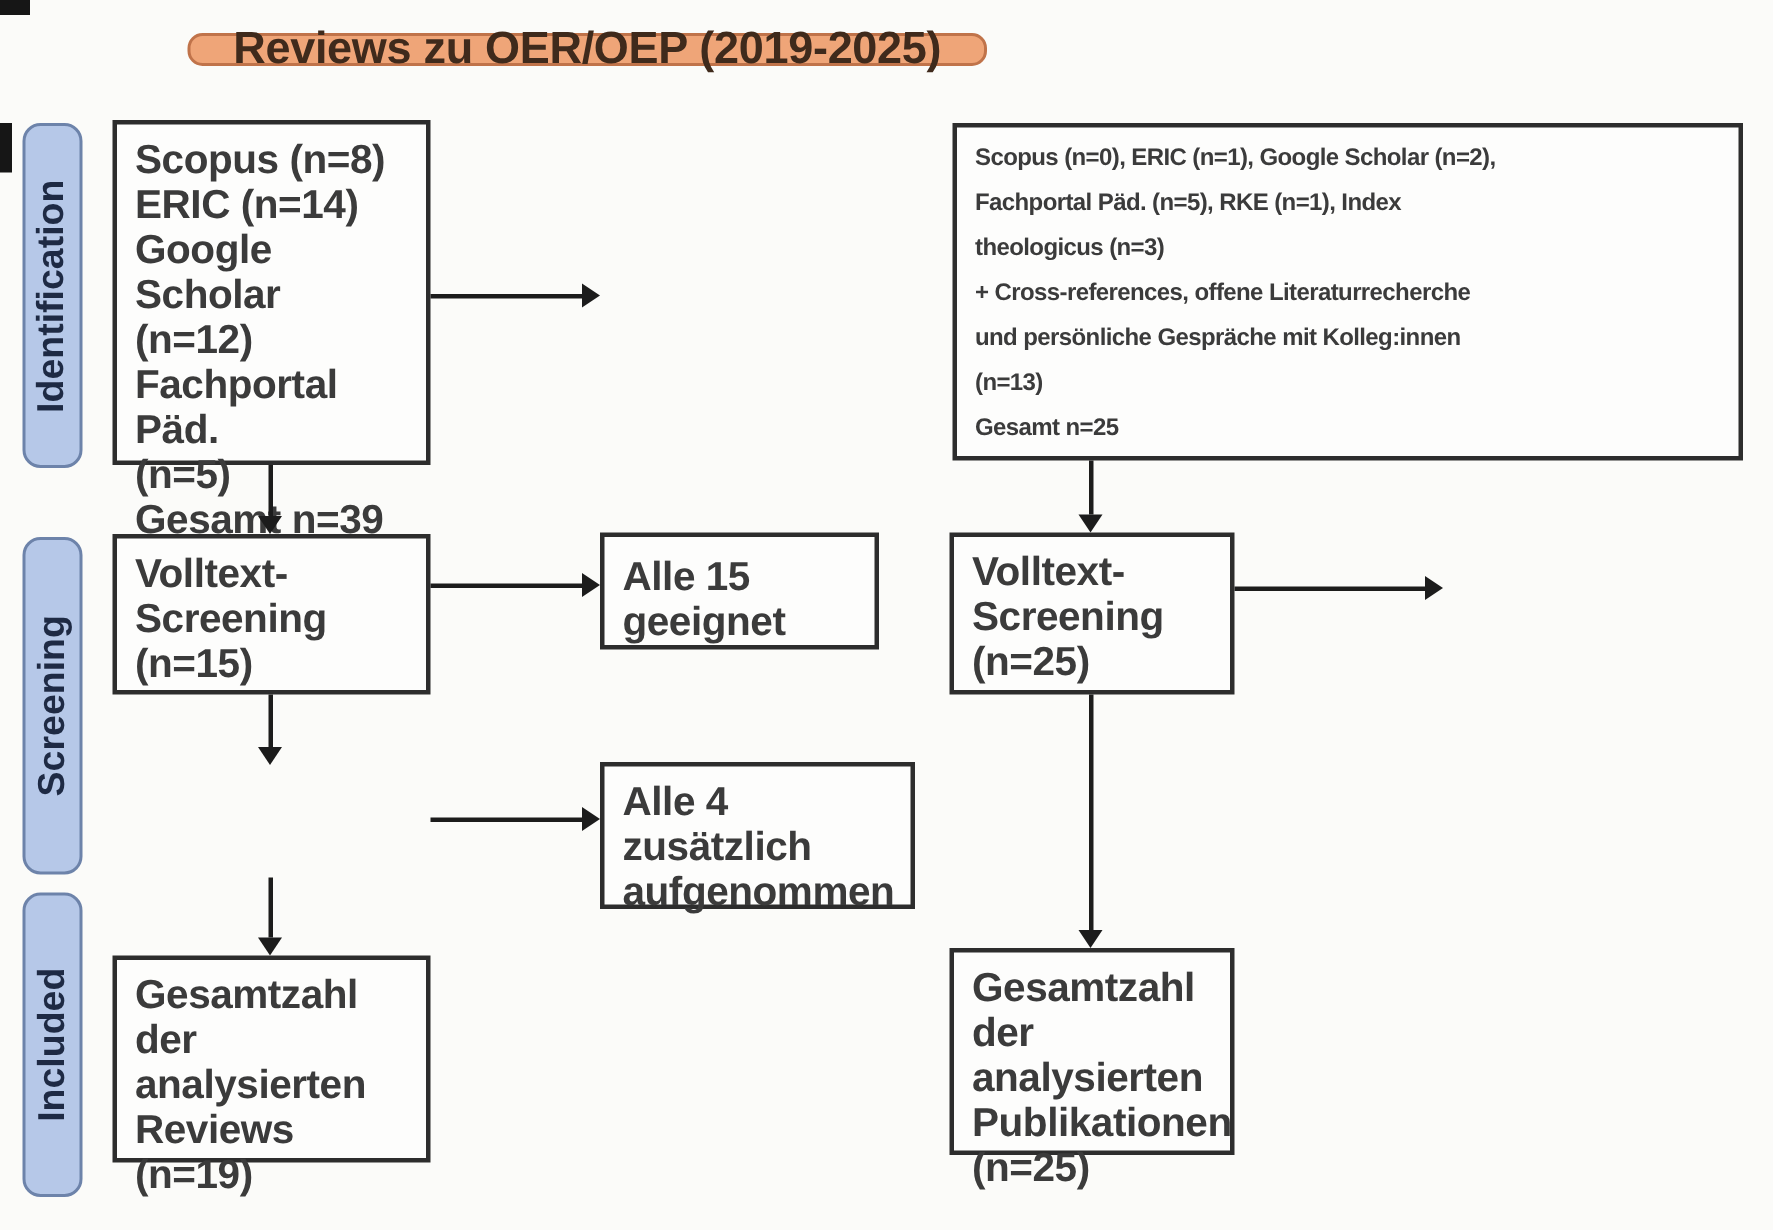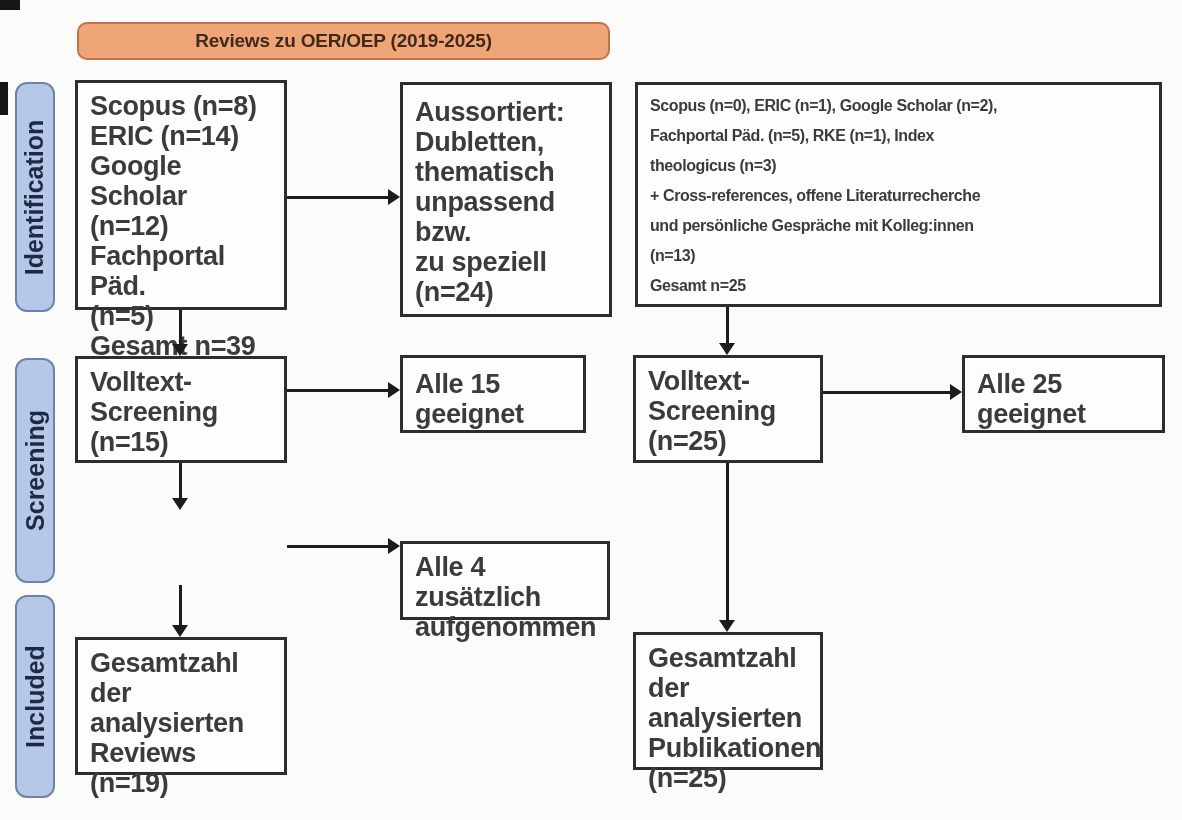--- a/index.html
+++ b/index.html
@@ -6,24 +6,24 @@
     --orange-fill:#EFA578; --orange-border:#C0734A; --orange-text:#3F2A1C;
     --blue-fill:#B6C8E8; --blue-border:#6D83AA; --blue-text:#1E2A44;
     --box-border:#2D2D2D; --box-text:#3B3B3B; --arrow:#1C1C1C; --bg:#FBFBF9;
   }
   html,body{margin:0;padding:0;background:#fff;}
   #canvas{
     position:relative; width:1182px; height:820px; background:var(--bg);
     font-family:"Liberation Sans", sans-serif; overflow:hidden;
   }
   .hdr{
-    position:absolute; box-sizing:border-box; height:38px;
+    position:absolute; box-sizing:border-box; height:22px;
     background:var(--orange-fill); border:2px solid var(--orange-border);
     border-radius:10px; display:flex; align-items:center; justify-content:center;
-    font-size:19px; font-weight:bold; color:var(--orange-text); letter-spacing:-0.2px;
+    font-size:30px; font-weight:bold; color:var(--orange-text); letter-spacing:-0.2px;margin-left:48px;
   }
   .side{
     position:absolute; box-sizing:border-box; width:40px;
     background:var(--blue-fill); border:2.5px solid var(--blue-border);
     border-radius:12px; display:flex; align-items:center; justify-content:center;
   }
   .side span{
     transform:rotate(-90deg); white-space:nowrap;
     font-size:25px; font-weight:bold; color:var(--blue-text);
   }
@@ -68,48 +68,41 @@
     <span>Included</span>
   </div>
 
   <div class="box" style="left:75px;top:80px;width:212px;height:230px;">Scopus (n=8)
 ERIC (n=14)
 Google Scholar
 (n=12)
 Fachportal Päd.
 (n=5)
 Gesamt n=39</div>
-  <div class="box" style="left:400px;top:82px;width:212px;height:235px;padding-top:12px;">Aussortiert:
-Dubletten,
-thematisch
-unpassend bzw.
-zu speziell
-(n=24)</div>
   <div class="box" style="left:75px;top:356px;width:212px;height:107px;">Volltext-
 Screening
 (n=15)</div>
   <div class="box" style="left:400px;top:355px;width:186px;height:78px;padding-top:11px;">Alle 15 geeignet</div>
-  <div class="box" style="left:400px;top:508px;width:210px;height:79px;margin-top:33px;">Alle 4 zusätzlich
+  <div class="box" style="left:400px;top:508px;width:210px;height:98px;">Alle 4 zusätzlich
 aufgenommen</div>
   <div class="box" style="left:75px;top:637px;width:212px;height:138px;">Gesamtzahl der
 analysierten
 Reviews
 (n=19)</div>
 
   <div class="box wide" style="left:635px;top:82px;width:527px;height:225px;">Scopus (n=0), ERIC (n=1), Google Scholar (n=2),
 Fachportal Päd. (n=5), RKE (n=1), Index
 theologicus (n=3)
 + Cross-references, offene Literaturrecherche
 und persönliche Gespräche mit Kolleg:innen
 (n=13)
 Gesamt n=25</div>
   <div class="box" style="left:633px;top:355px;width:190px;height:108px;">Volltext-
 Screening
 (n=25)</div>
-  <div class="box" style="left:962px;top:355px;width:203px;height:78px;padding-top:11px;">Alle 25 geeignet</div>
   <div class="box" style="left:633px;top:632px;width:190px;height:138px;">Gesamtzahl der
 analysierten
 Publikationen
 (n=25)</div>
 
   <div class="arr-v" style="left:179px;top:310px;height:34px;"></div>
   <div class="arr-v" style="left:179px;top:463px;height:35px;"></div>
   <div class="arr-v" style="left:179px;top:585px;height:40px;"></div>
   <div class="arr-v" style="left:726px;top:307px;height:36px;"></div>
   <div class="arr-v" style="left:726px;top:463px;height:157px;"></div>

